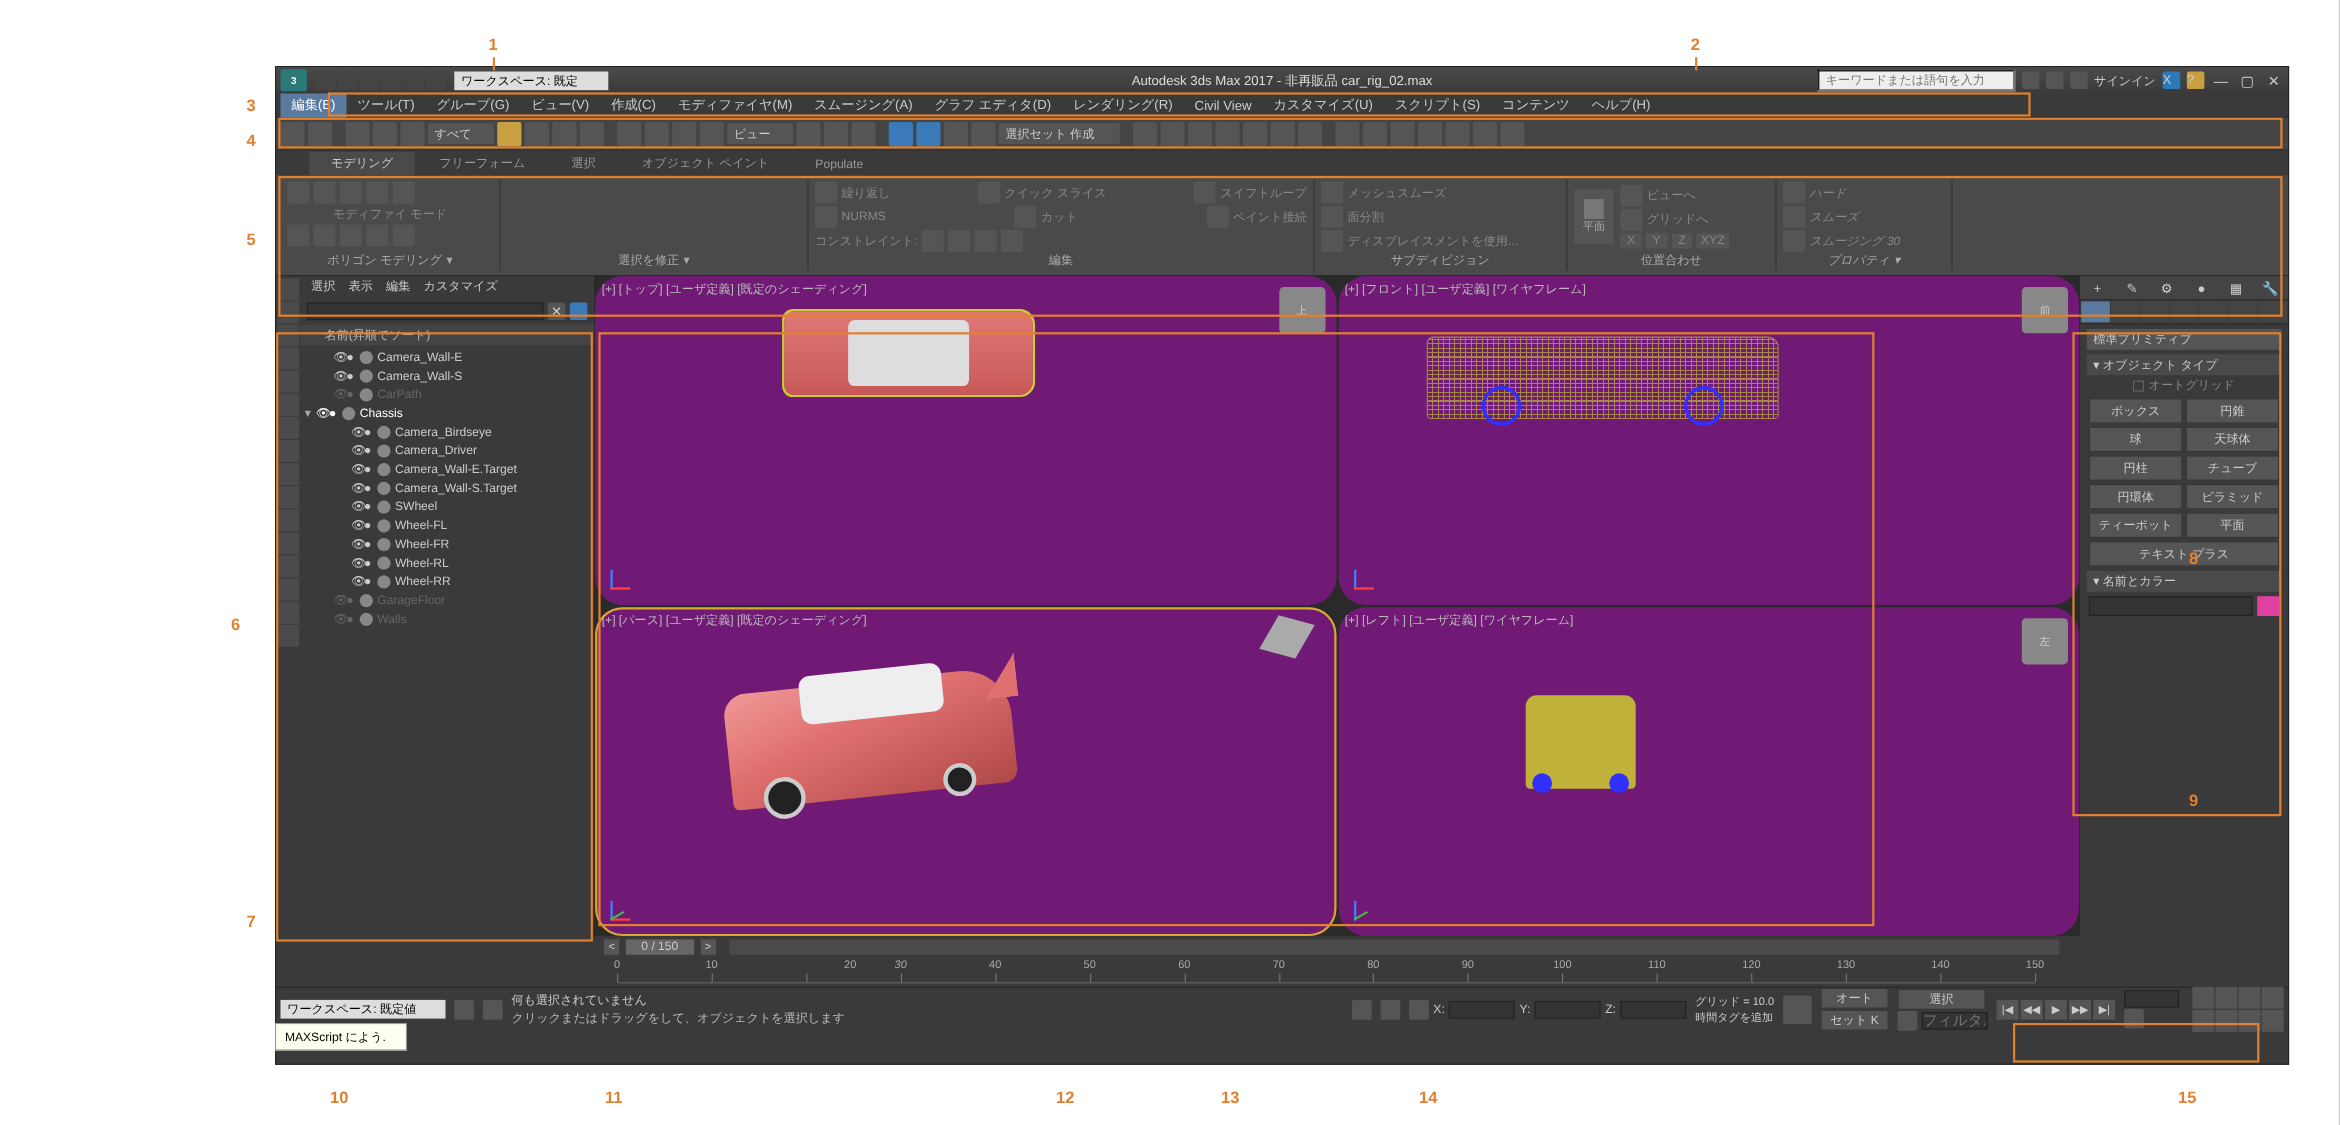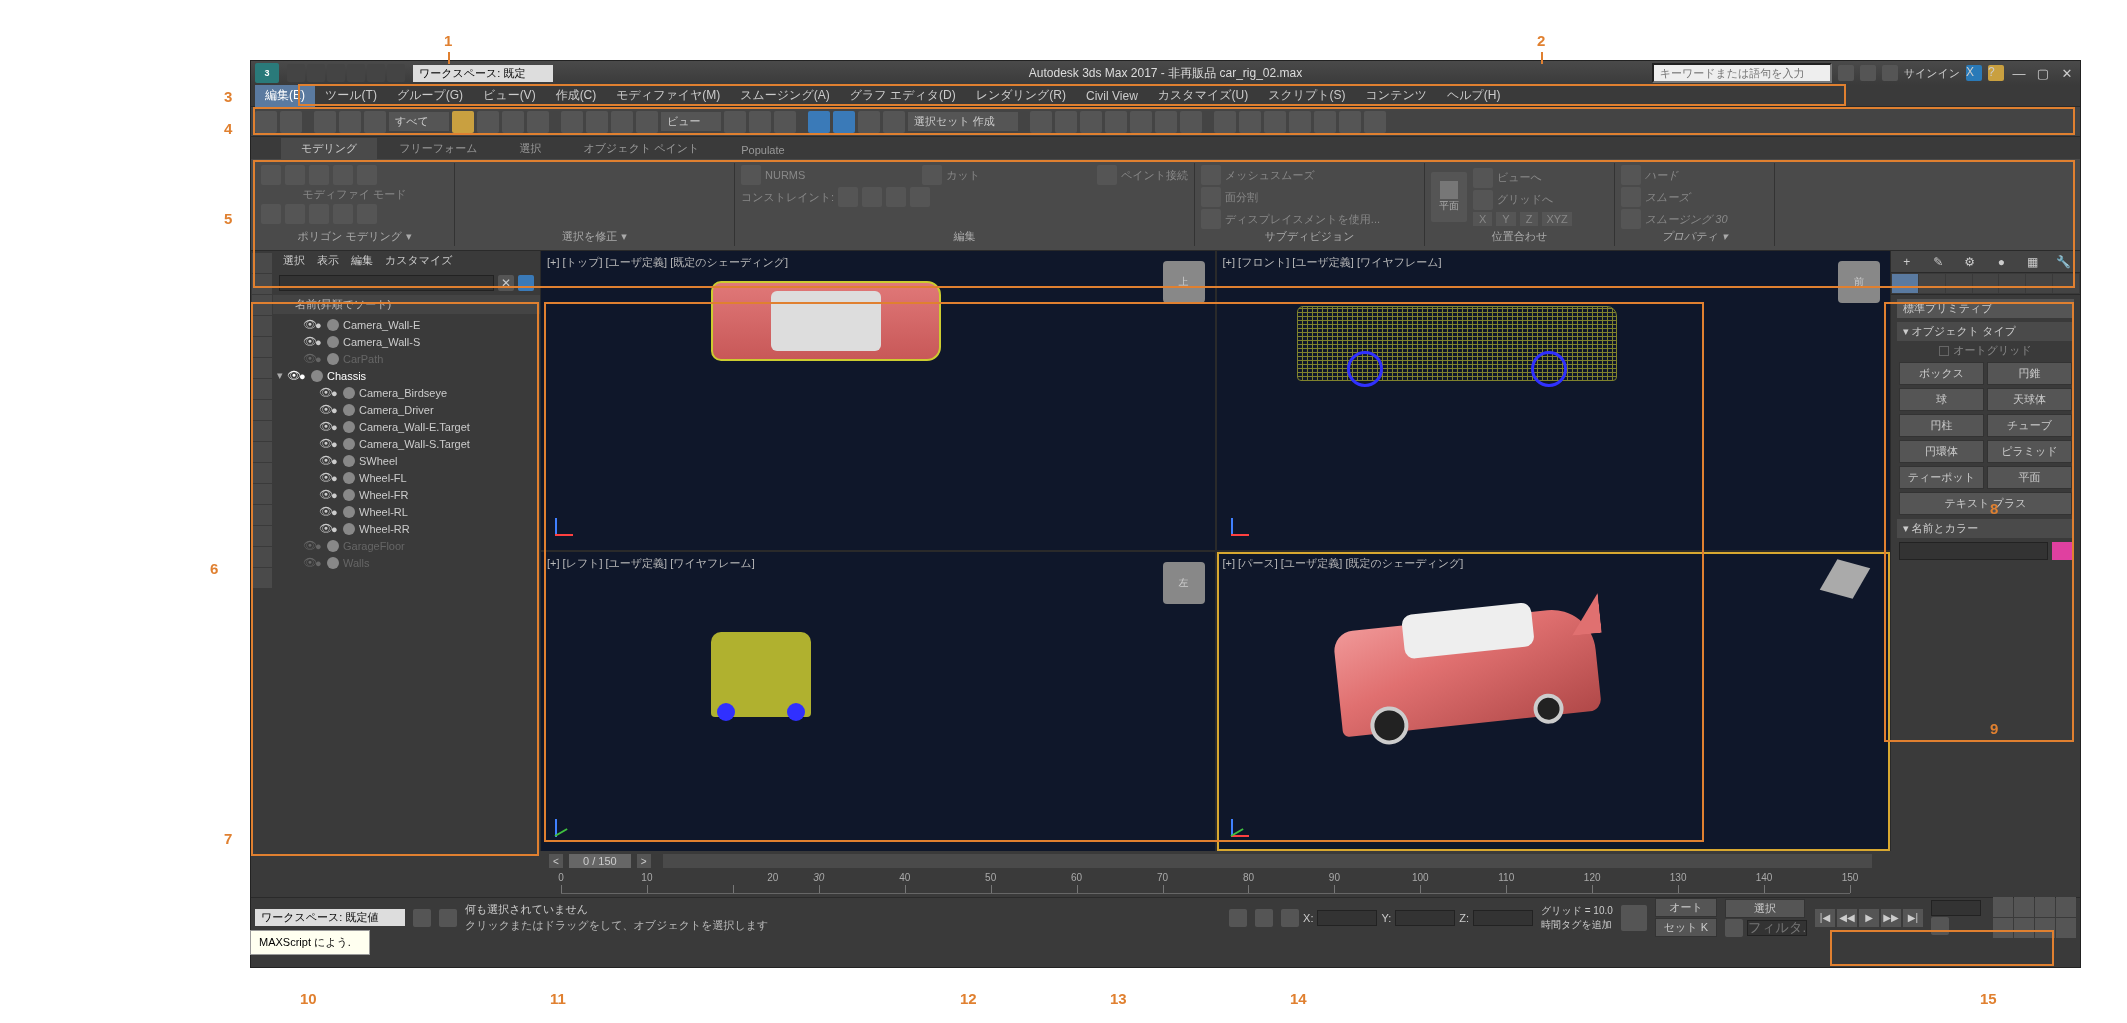--- a/index.html
+++ b/index.html
@@ -44,21 +44,21 @@
 .se-search { padding: 4px 6px; display: flex; gap: 4px; }
 .se-search input { flex: 1; background: #333; border: 1px solid #222; color: #ccc; padding: 1px 4px; font-size: 11px; }
 .se-header { padding: 2px 22px; font-size: 11px; color: #bbb; background: #444; }
 .se-tree { flex: 1; overflow: auto; padding: 2px 0; }
 .se-row { display: flex; align-items: center; height: 17px; font-size: 11px; color: #ccc; padding-left: 4px; }
 .se-obj-icon { width: 12px; height: 12px; background: #888; border-radius: 6px; margin-right: 4px; }
 .se-row.dim { color: #666; }
 .se-row.sel { color: #fff; }
 
 .viewports { flex: 1; background: #2a2a2a; display: grid; grid-template-columns: 1fr 1fr; grid-template-rows: 1fr 1fr; gap: 2px; position: relative; }
-.viewport { background: #0f172a; position: relative; overflow: hidden; }
+.viewport { background: #701a75; position: relative; overflow: hidden; border-radius: 25px; }
 .viewport.active { outline: 2px solid #d8a830; outline-offset: -2px; }
 .vp-label { position: absolute; top: 4px; left: 6px; font-size: 11px; color: #bbb; }
 .vp-cube { position: absolute; top: 10px; right: 10px; width: 42px; height: 42px; background: #888; border-radius: 4px; display: flex; align-items: center; justify-content: center; font-size: 10px; }
 .vp-axis { position: absolute; bottom: 8px; left: 8px; width: 30px; height: 30px; }
 .ax-z { position: absolute; bottom: 6px; left: 6px; width: 2px; height: 18px; background: #4080ff; }
 .ax-x { position: absolute; bottom: 6px; left: 6px; width: 18px; height: 2px; background: #ff4040; }
 .ax-y { position: absolute; bottom: 6px; left: 6px; width: 14px; height: 2px; background: #40c040; transform: rotate(-30deg); transform-origin: left center; }
 
 .car-top { position: absolute; left: 170px; top: 30px; width: 230px; height: 80px; }
 .car-top-body { position: absolute; inset: 0; background: linear-gradient(#e07878, #c85858); border-radius: 10px 14px 14px 10px; border: 2px solid #cccc30; }
@@ -249,20 +249,34 @@
       <div class="rg-label"><span>ポリゴン モデリング</span> ▾</div>
     </div>
     <div class="ribbon-group" style="width:280px;">
       <div class="rg-label"><span>選択を修正</span> ▾</div>
     </div>
     <div class="ribbon-group" style="width:460px;">
       <div class="rg-content">
         <div class="rg-row" style="justify-content:space-between;">
           <div class="rg-row">
               <div class="rg-btn"></div>
+              <span class="rg-text">繰り返し</span>
+            </div>
+          <div class="rg-row">
+              <div class="rg-btn"></div>
+              <span class="rg-text">クイック スライス</span>
+            </div>
+          <div class="rg-row">
+              <div class="rg-btn"></div>
+              <span class="rg-text">スイフトループ</span>
+            </div>
+        </div>
+        <div class="rg-row" style="justify-content:space-between;">
+          <div class="rg-row">
+              <div class="rg-btn"></div>
               <span class="rg-text">NURMS</span>
             </div>
           <div class="rg-row">
               <div class="rg-btn"></div>
               <span class="rg-text">カット</span>
             </div>
           <div class="rg-row">
               <div class="rg-btn"></div>
               <span class="rg-text">ペイント接続</span>
             </div>
@@ -499,48 +513,48 @@
         <div class="car-front-wire">
           <div class="cfw-body"></div>
             <div class="cfw-w1"></div>
             <div class="cfw-w2"></div>
         </div>
         <div class="vp-axis">
             <div class="ax-z"></div>
             <div class="ax-x"></div>
           </div>
       </div>
+      <div class="viewport active">
+        <div class="vp-label">[+] [パース] [ユーザ定義] [既定のシェーディング]</div>
+        <div class="vp-persp-cube">
+            <div class="persp-cube"></div>
+          </div>
+        <div class="car-persp">
+          <div class="cp-body"></div>
+            <div class="cp-int"></div>
+            <div class="cp-fin"></div>
+          <div class="cp-w cp-w1"></div>
+            <div class="cp-w cp-w2"></div>
+        </div>
+        <div class="vp-axis">
+            <div class="ax-z"></div>
+            <div class="ax-x"></div>
+            <div class="ax-y"></div>
+          </div>
+      </div>
       <div class="viewport">
         <div class="vp-label">[+] [レフト] [ユーザ定義] [ワイヤフレーム]</div>
         <div class="vp-cube">左</div>
         <div class="car-left-wire">
           <div class="clw-body"></div>
             <div class="clw-w1"></div>
             <div class="clw-w2"></div>
         </div>
         <div class="vp-axis">
             <div class="ax-z"></div>
-            <div class="ax-y"></div>
-          </div>
-      </div>
-      <div class="viewport active">
-        <div class="vp-label">[+] [パース] [ユーザ定義] [既定のシェーディング]</div>
-        <div class="vp-persp-cube">
-            <div class="persp-cube"></div>
-          </div>
-        <div class="car-persp">
-          <div class="cp-body"></div>
-            <div class="cp-int"></div>
-            <div class="cp-fin"></div>
-          <div class="cp-w cp-w1"></div>
-            <div class="cp-w cp-w2"></div>
-        </div>
-        <div class="vp-axis">
-            <div class="ax-z"></div>
-            <div class="ax-x"></div>
             <div class="ax-y"></div>
           </div>
       </div>
     </div>
 
     <div class="cmd-panel">
       <div class="cp-tabs">
         <div class="cp-tab">+</div>
         <div class="cp-tab">✎</div>
         <div class="cp-tab">⚙</div>

